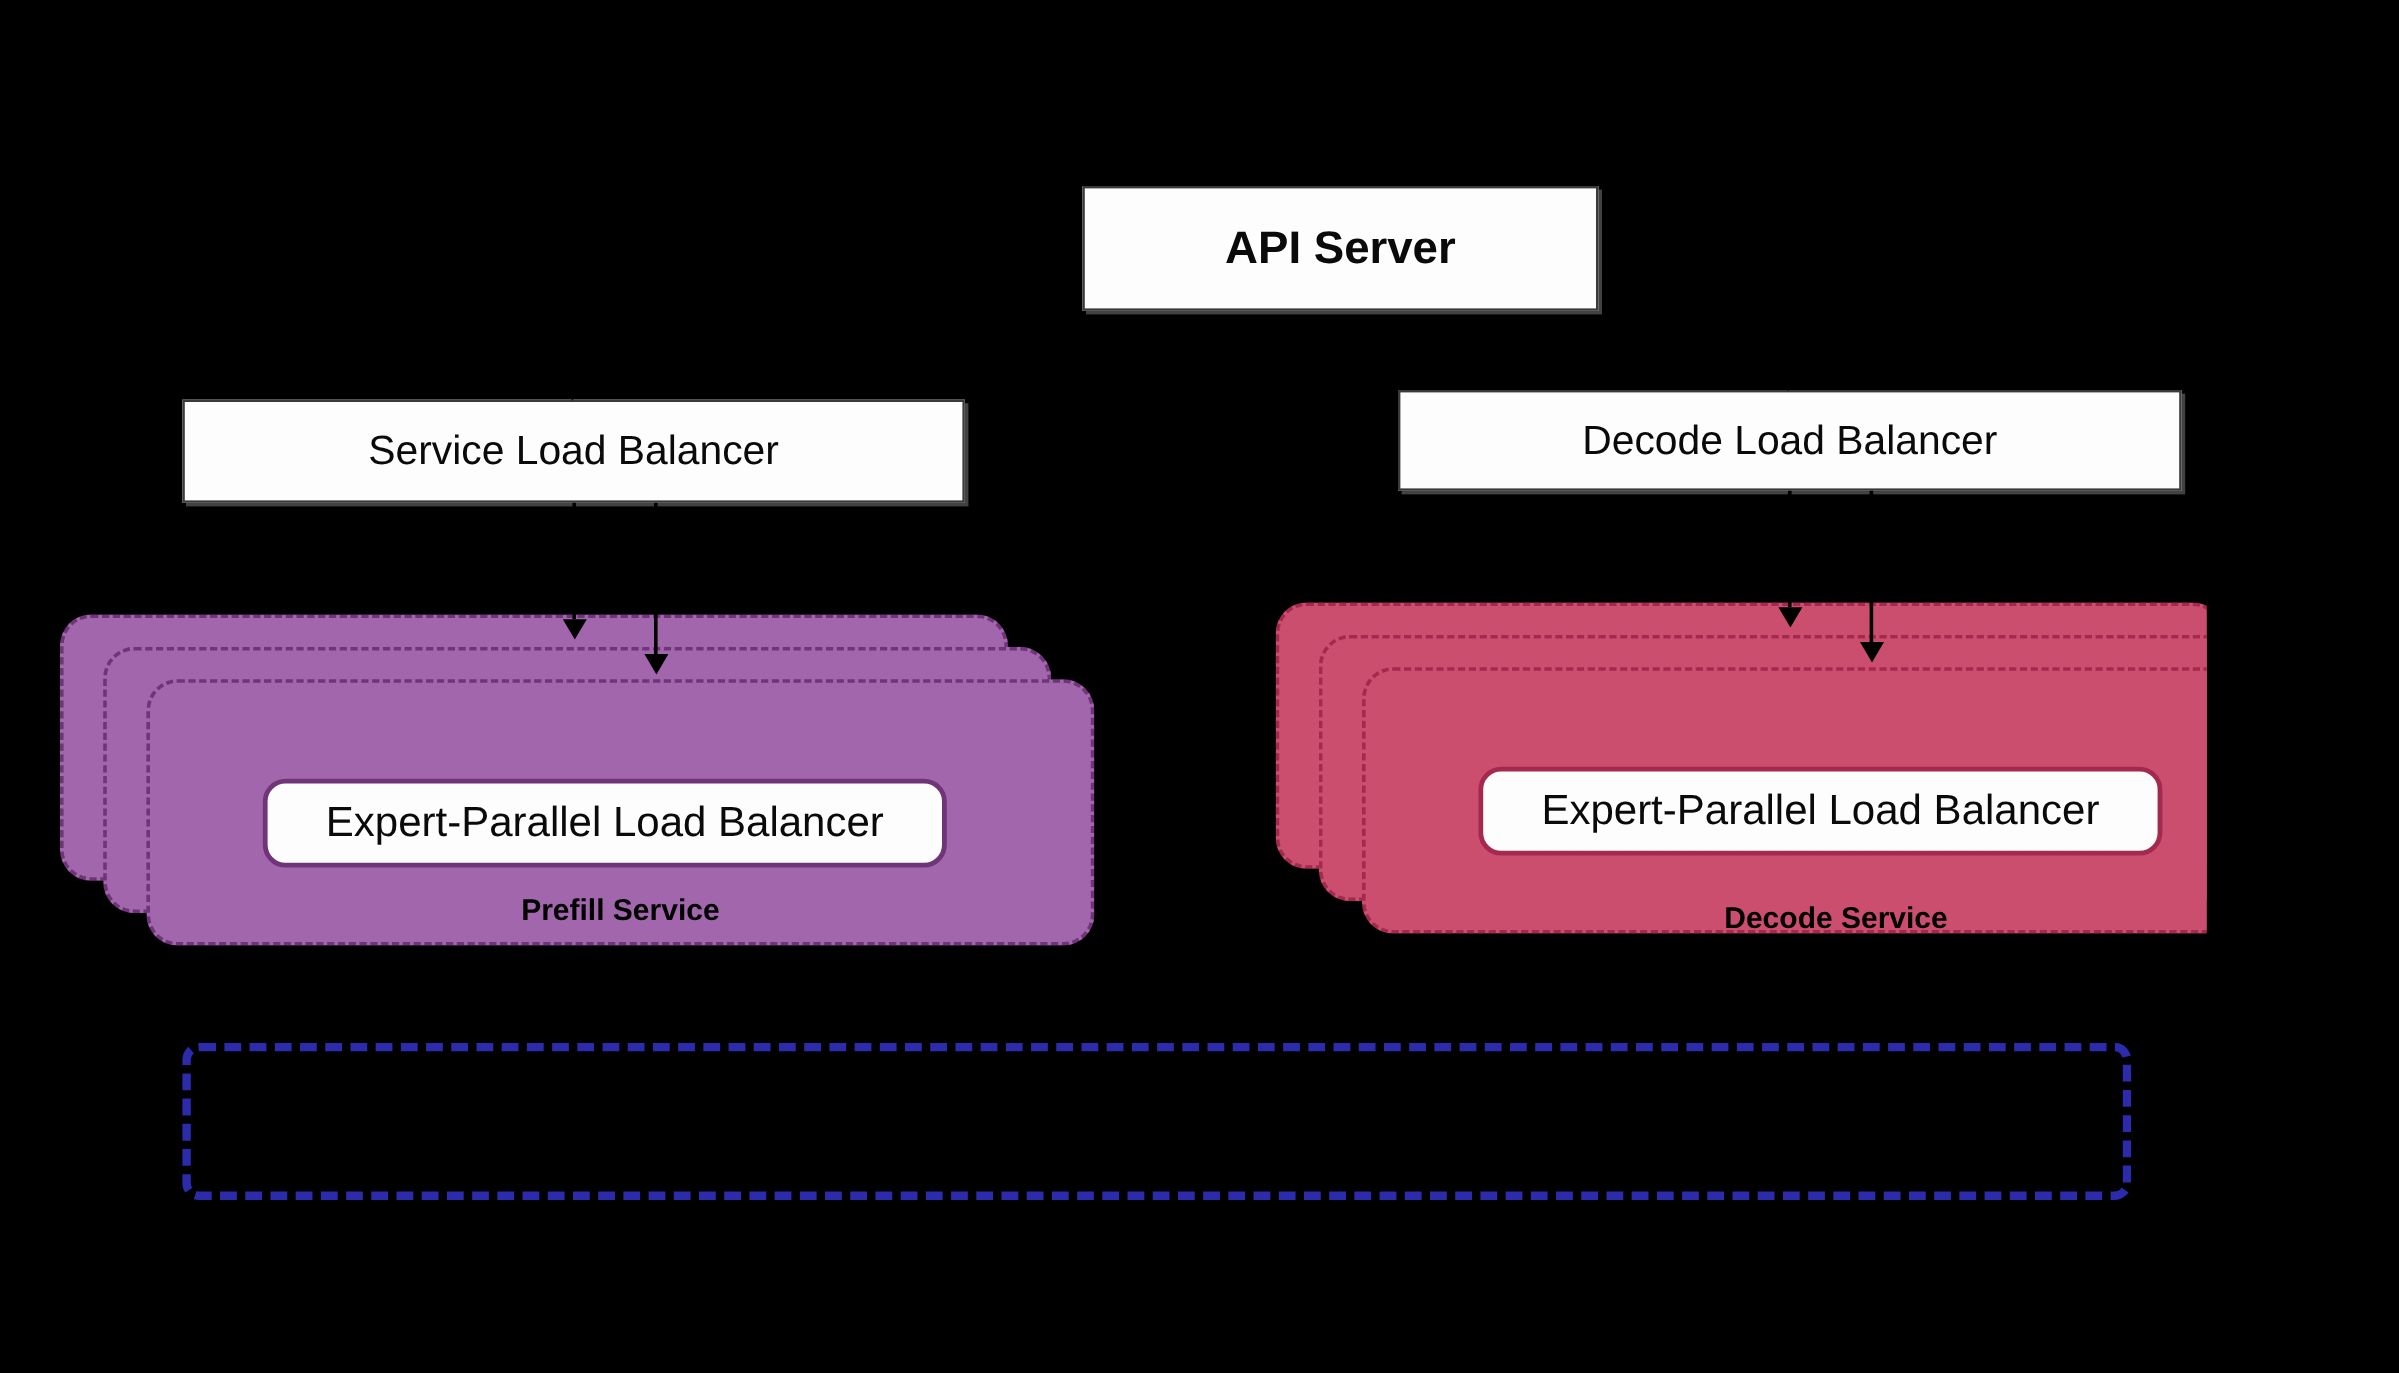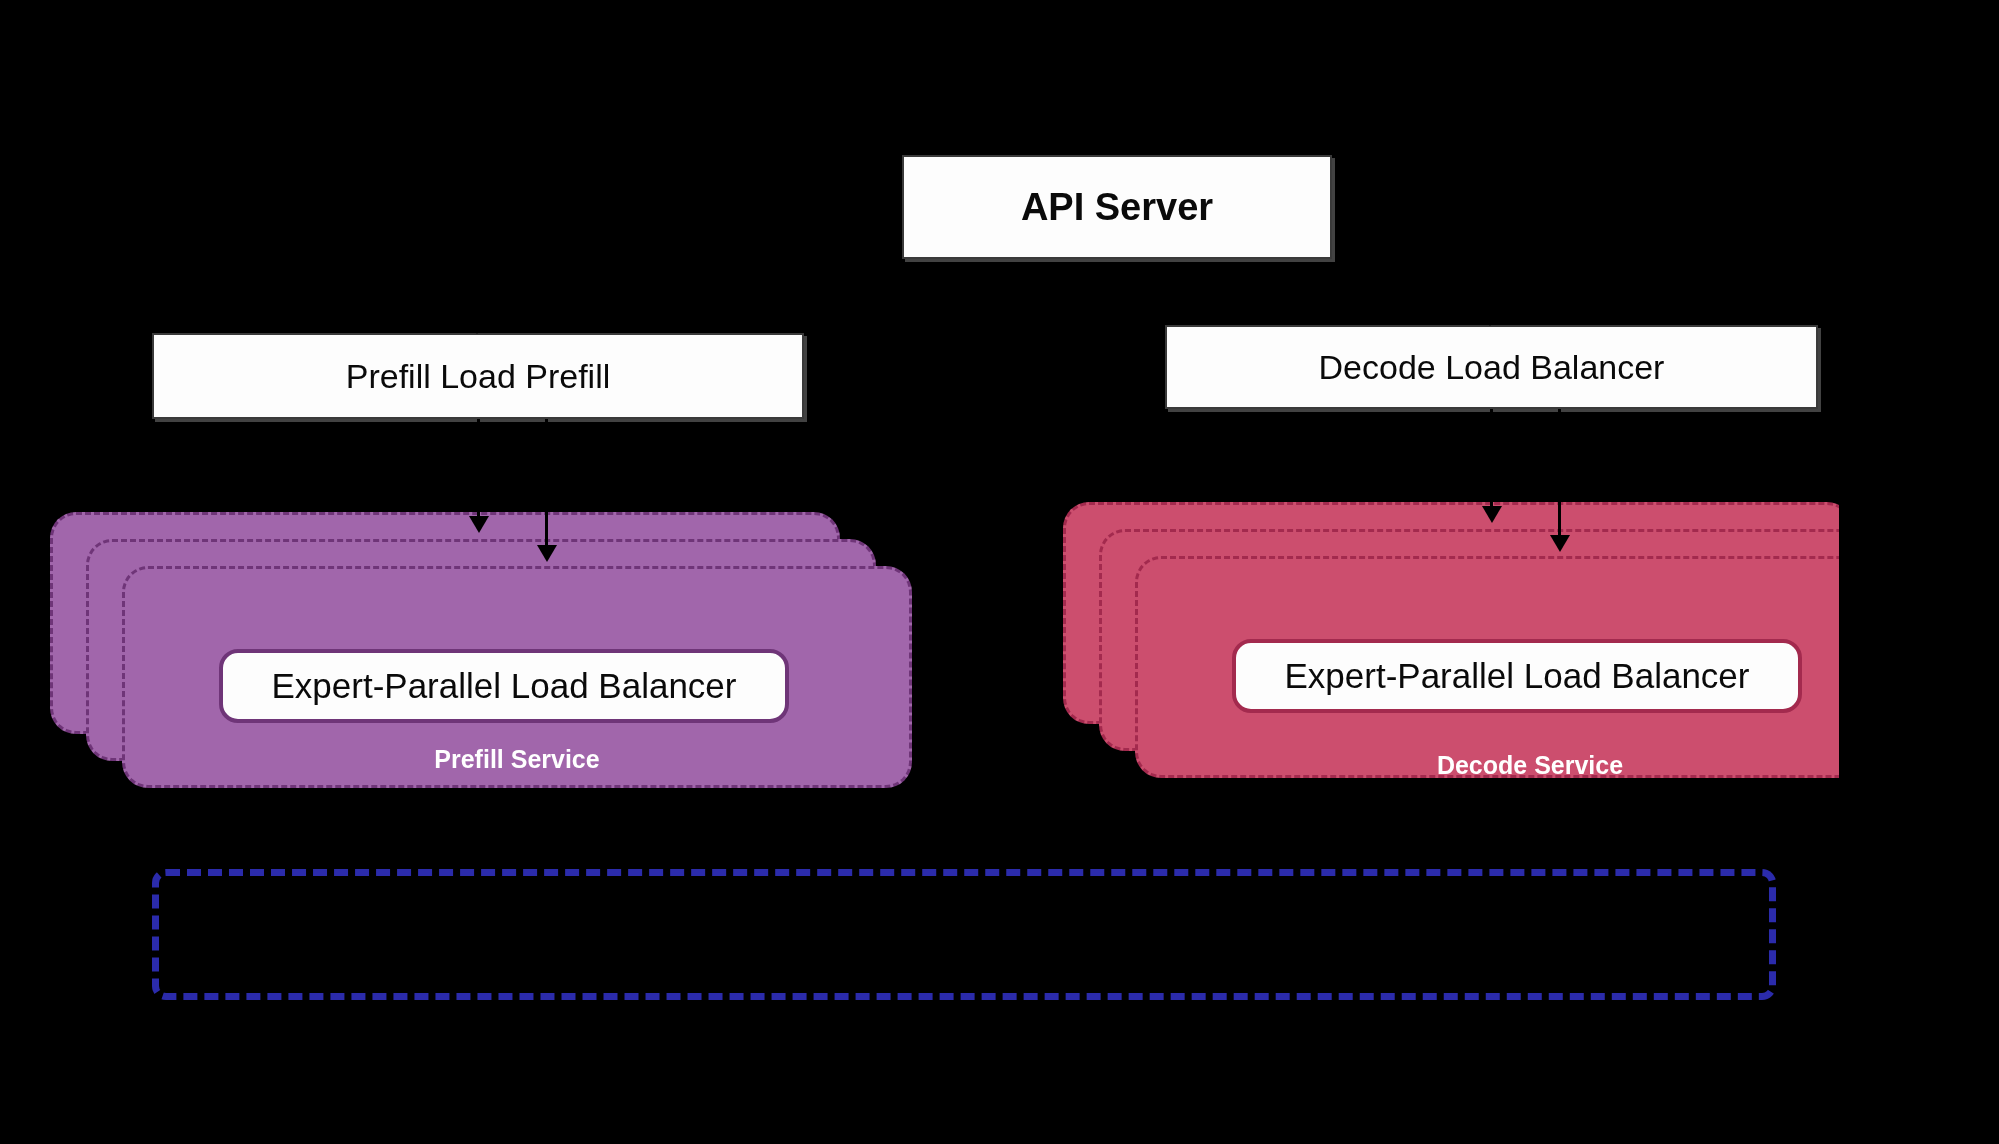--- a/index.html
+++ b/index.html
@@ -75,21 +75,21 @@
   }
   .inner-purple { border: 4px solid #6f3578; }
   .inner-pink   { border: 4px solid #a32a4e; }
 
   .svc-label {
     position: absolute;
     width: 100%;
     text-align: center;
     font-size: 25px;
     font-weight: bold;
-    color: #ffffff;
+    color: #000000;
     white-space: nowrap;
   }
 
   
   .arrow { position: absolute; }
   .arrow .shaft {
     position: absolute;
     left: 0; top: 0;
     width: 3px;
     background: #000000;
@@ -114,21 +114,21 @@
     background: transparent;
   }
 </style>
 </head>
 <body>
 
 <div id="canvas">
 
   <div class="wbox" id="api-server">API Server</div>
 
-  <div class="wbox" id="prefill-lb">Prefill Load Prefill</div>
+  <div class="wbox" id="prefill-lb">Service Load Balancer</div>
 
   <div class="wbox" id="decode-lb">Decode Load Balancer</div>
 
   <div class="stack" style="left:50px; top:512px; width:860px; height:280px;">
     <div class="card card-purple" style="left:0px; top:0px; width:790px; height:222px;"></div>
     <div class="card card-purple" style="left:36px; top:27px; width:790px; height:222px;"></div>
     <div class="card card-purple" style="left:72px; top:54px; width:790px; height:222px;">
       <div class="inner-box inner-purple" style="left:94px; top:80px; width:570px; height:74px;">Expert-Parallel Load Balancer</div>
       <div class="svc-label" style="top:176px; left:0;">Prefill Service</div>
     </div>

